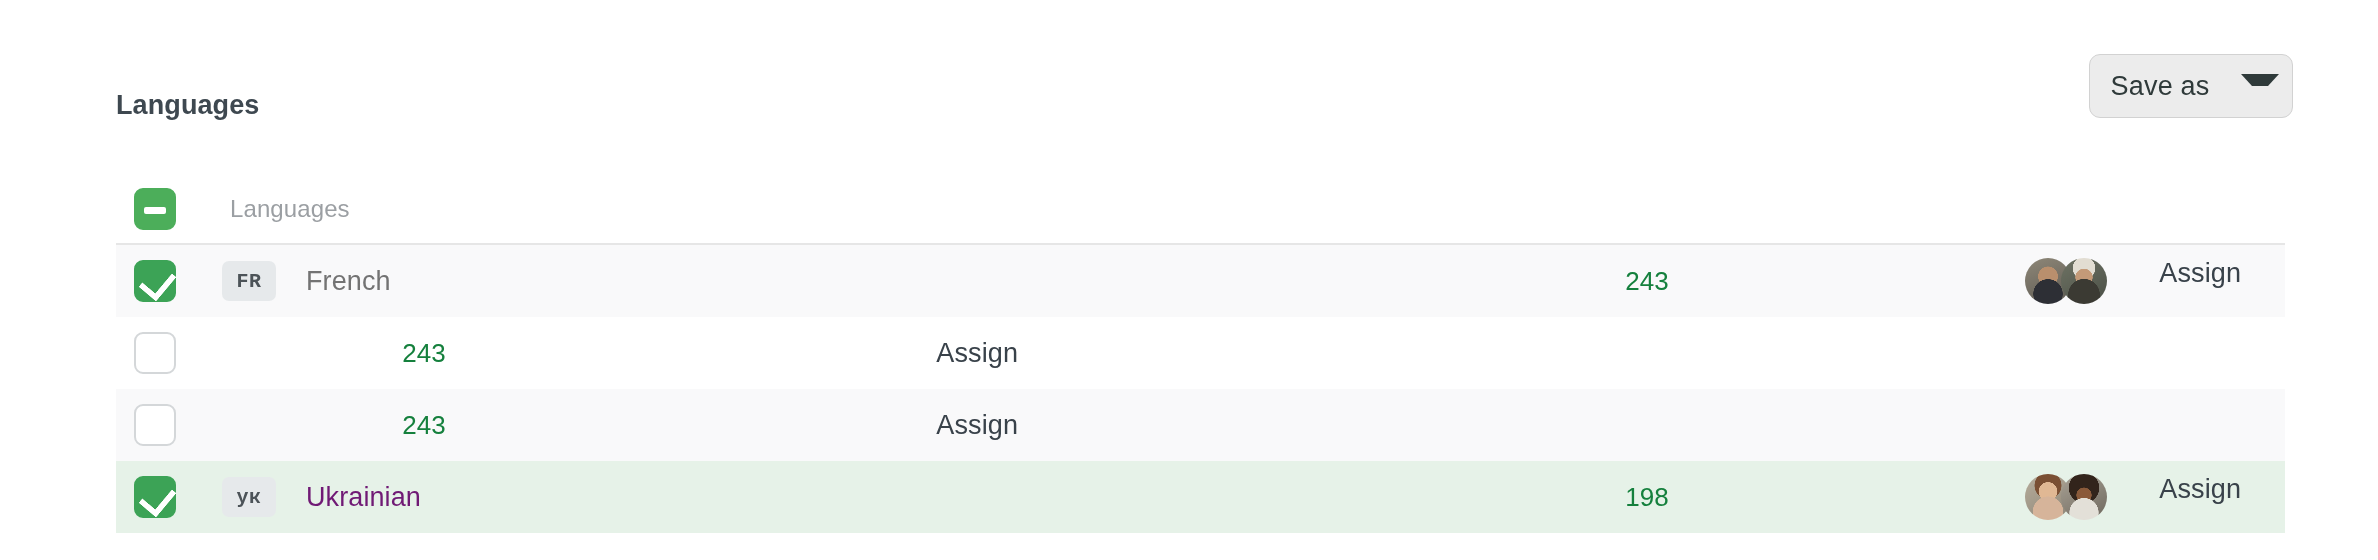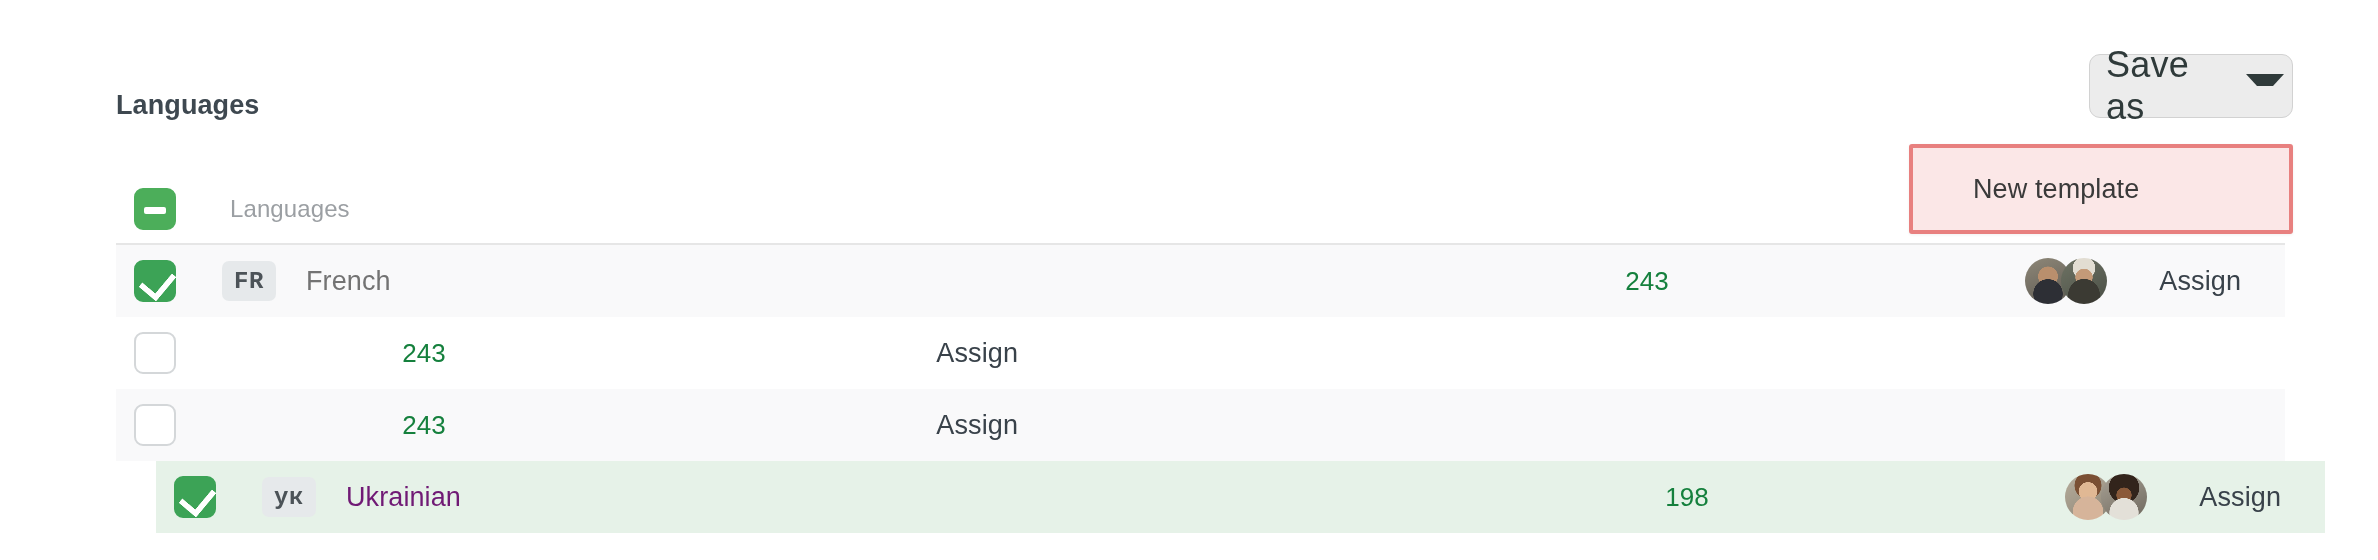--- a/index.html
+++ b/index.html
@@ -49,23 +49,24 @@
     background: #ececec;
     border: 1.5px solid #d2d2d2;
     border-radius: 11px;
     display: flex;
     align-items: center;
     justify-content: center;
     gap: 24px;
     cursor: pointer;
   }
   .saveas-label {
-    font-size: 36px;
+    font-size: 27px;
     color: #2f3a3a;
     letter-spacing: 0.2px;
+    text-align: center;
   }
   .caret {
     width: 0; height: 0;
     border-left: 11px solid transparent;
     border-right: 11px solid transparent;
     border-top: 12px solid #2f3a3a;
     margin-top: 3px;
   }
 
   
@@ -111,21 +112,21 @@
     width: 100%;
   }
 
   .row.header {
     height: 71px;
     border-bottom: 2px solid #e6e6e6;
     background: #ffffff;
   }
   .row.odd  { background: #f9f9fa; }
   .row.even { background: #ffffff; }
-  .row.selected-green { background: #e6f2e8; margin-left: 40px; }
+  .row.selected-green { background: #e6f2e8; }
 
   
   .cell-check {
     width: 90px;
     flex: 0 0 90px;
     display: flex;
     align-items: center;
     padding-left: 10px;
   }
   .cell-lang {
@@ -139,21 +140,21 @@
     width: 420px;
     flex: 0 0 420px;
     text-align: center;
     font-size: 26px;
     color: #15803d;
   }
   .cell-assign {
     width: 420px;
     flex: 0 0 420px;
     display: flex;
-    align-items: center;
+    align-items: flex-start;
     justify-content: flex-end;
     gap: 0px;
     padding-right: 28px;
   }
 
   
   .cb {
     width: 42px;
     height: 42px;
     border-radius: 9px;
@@ -200,21 +201,21 @@
   
   .badge {
     min-width: 54px;
     height: 40px;
     background: #e6e9eb;
     border-radius: 7px;
     display: flex;
     align-items: center;
     justify-content: center;
     font-family: "Liberation Mono", "DejaVu Sans Mono", monospace;
-    font-size: 24px;
+    font-size: 20px;
     font-weight: bold;
     color: #4c5358;
     padding: 0 9px;
     letter-spacing: 0.5px;
     flex: 0 0 auto;
   }
 
   .lang-name {
     font-size: 27px;
     color: #737373;
@@ -283,23 +284,20 @@
 
   <div class="panel-header">
     <div class="panel-title">Languages</div>
   </div>
 
   <div class="saveas-btn">
     <span class="saveas-label">Save as</span>
     <span class="caret"></span>
   </div>
 
-  <div class="dropdown">
-    <div class="dropdown-item">New template</div>
-  </div>
 
   <div class="table">
 
     <div class="row header">
       <div class="cell-check">
         <div class="cb indeterminate"></div>
       </div>
       <div class="cell-lang">
         <span class="th">Languages</span>
       </div>

